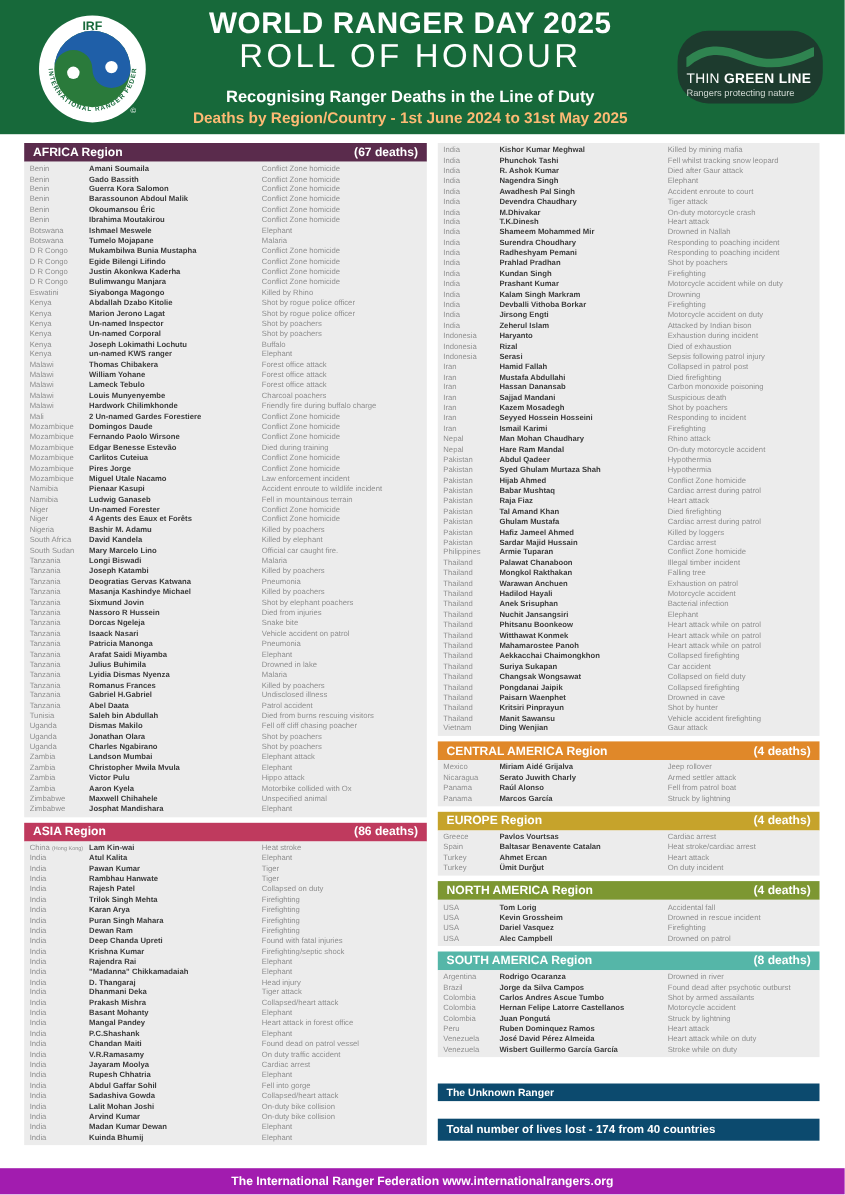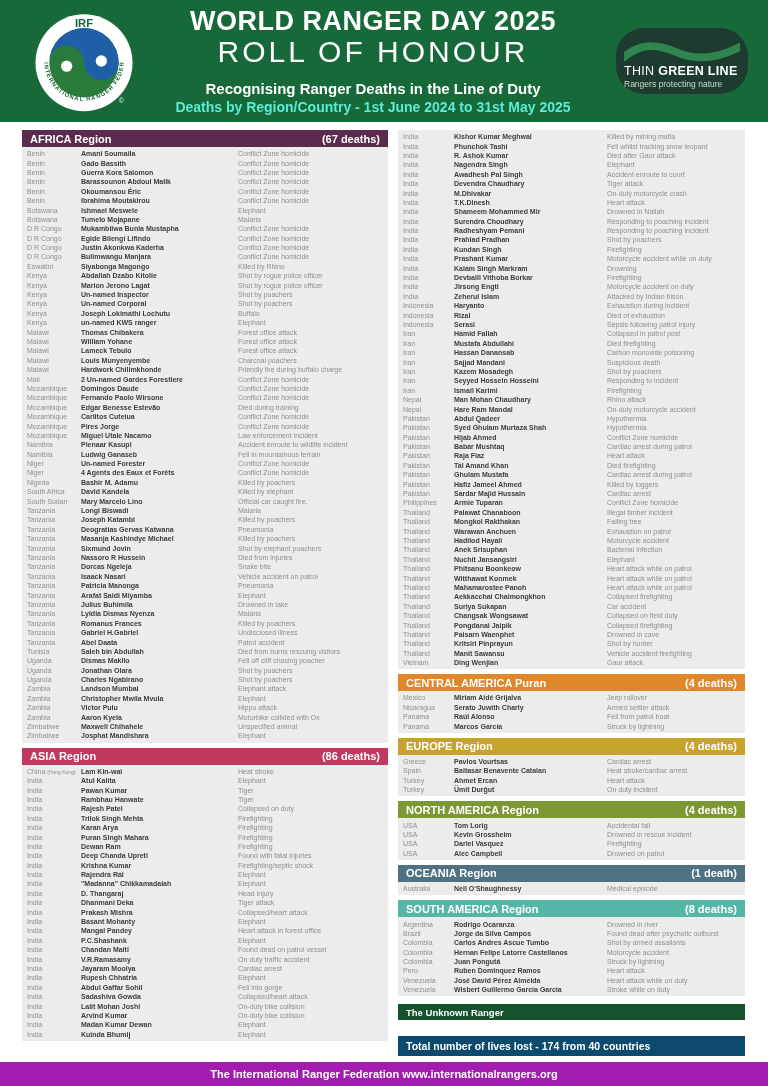--- a/index.html
+++ b/index.html
@@ -11,21 +11,21 @@
   
   .top-banner {
     height:122px; background:#17693a; display:flex; align-items:center;
     padding:0 18px; position:relative;
   }
   .irf-logo { width:104px; height:104px; flex:none; margin-left:14px; }
   .head-center { flex:1; text-align:center; color:#fff; padding-right:6px; }
   .head-title { font-size:27px; font-weight:bold; letter-spacing:0.5px; line-height:1.05; }
   .head-subtitle { font-size:30px; font-weight:normal; letter-spacing:3px; line-height:1.1; }
   .head-tagline { font-size:15px; font-weight:bold; margin-top:12px; }
-  .head-dates { font-size:14px; font-weight:bold; color:#5eead4; margin-top:2px; }
+  .head-dates { font-size:14px; font-weight:bold; color:#fdba74; margin-top:2px; }
   .tgl-logo {
     width:132px; height:66px; flex:none; background:#1d3b2e;
     padding:4px 8px 5px 8px; display:flex; flex-direction:column; justify-content:flex-end;
     margin-right:2px;
     border-radius:28px;
   }
   .tgl-wave { width:100%; height:24px; display:block; }
   .tgl-title { color:#fff; font-size:12.5px; letter-spacing:0.3px; white-space:nowrap; }
   .tgl-title .light { font-weight:normal; }
   .tgl-title .bold { font-weight:bold; }
@@ -43,21 +43,21 @@
   .row { display:flex; height:9.4px; align-items:center; white-space:nowrap; }
   .row span { display:block; overflow:visible; }
   .c-country { width:59px; flex:none; color:#8e8e8e; font-size:7px; padding-left:5px; }
   .c-country .small { display:inline; font-size:5px; }
   .c-name { width:157px; flex:none; color:#3c3c3c; font-weight:bold; font-size:7px; }
   .c-cause { flex:1; color:#8e8e8e; font-size:7px; }
   .col-right .c-country { width:56px; }
   .col-right .c-name { width:153px; }
   
   .unknown-bar {
-    margin-top:8px; height:16px; background:#14532d; color:#fff;
+    margin-top:24px; height:16px; background:#0c4a6e; color:#fff;
     display:flex; align-items:center; padding-left:8px;
     font-size:9.5px; font-weight:bold;
   }
   .total-bar {
     margin-top:16px; height:20px; background:#0c4a6e; color:#fff;
     display:flex; align-items:center; padding-left:8px;
     font-size:10.5px; font-weight:bold; white-space:pre;
   }
   
   .footer-bar {
@@ -871,21 +871,21 @@
           </div>
           <div class="row">
             <span class="c-country">Vietnam</span>
             <span class="c-name">Ding Wenjian</span>
             <span class="c-cause">Gaur attack</span>
           </div>
         </div>
       </div>
       <div class="section">
         <div class="sec-head" style="background: rgb(224, 136, 41);">
-          <span>CENTRAL AMERICA Puran</span>
+          <span>CENTRAL AMERICA Region</span>
           <span>(4 deaths)</span>
         </div>
         <div class="rows">
           <div class="row">
             <span class="c-country">Mexico</span>
             <span class="c-name">Miriam Aidé Grijalva</span>
             <span class="c-cause">Jeep rollover</span>
           </div>
           <div class="row">
             <span class="c-country">Nicaragua</span>
@@ -950,33 +950,20 @@
           </div>
           <div class="row">
             <span class="c-country">USA</span>
             <span class="c-name">Dariel Vasquez</span>
             <span class="c-cause">Firefighting</span>
           </div>
           <div class="row">
             <span class="c-country">USA</span>
             <span class="c-name">Alec Campbell</span>
             <span class="c-cause">Drowned on patrol</span>
-          </div>
-        </div>
-      </div>
-      <div class="section">
-        <div class="sec-head" style="background: rgb(78, 114, 130);">
-          <span>OCEANIA Region</span>
-          <span>(1 death)</span>
-        </div>
-        <div class="rows">
-          <div class="row">
-            <span class="c-country">Australia</span>
-            <span class="c-name">Neil O'Shaughnessy</span>
-            <span class="c-cause">Medical episode</span>
           </div>
         </div>
       </div>
       <div class="section">
         <div class="sec-head" style="background: rgb(85, 182, 168);">
           <span>SOUTH AMERICA Region</span>
           <span>(8 deaths)</span>
         </div>
         <div class="rows">
           <div class="row">

